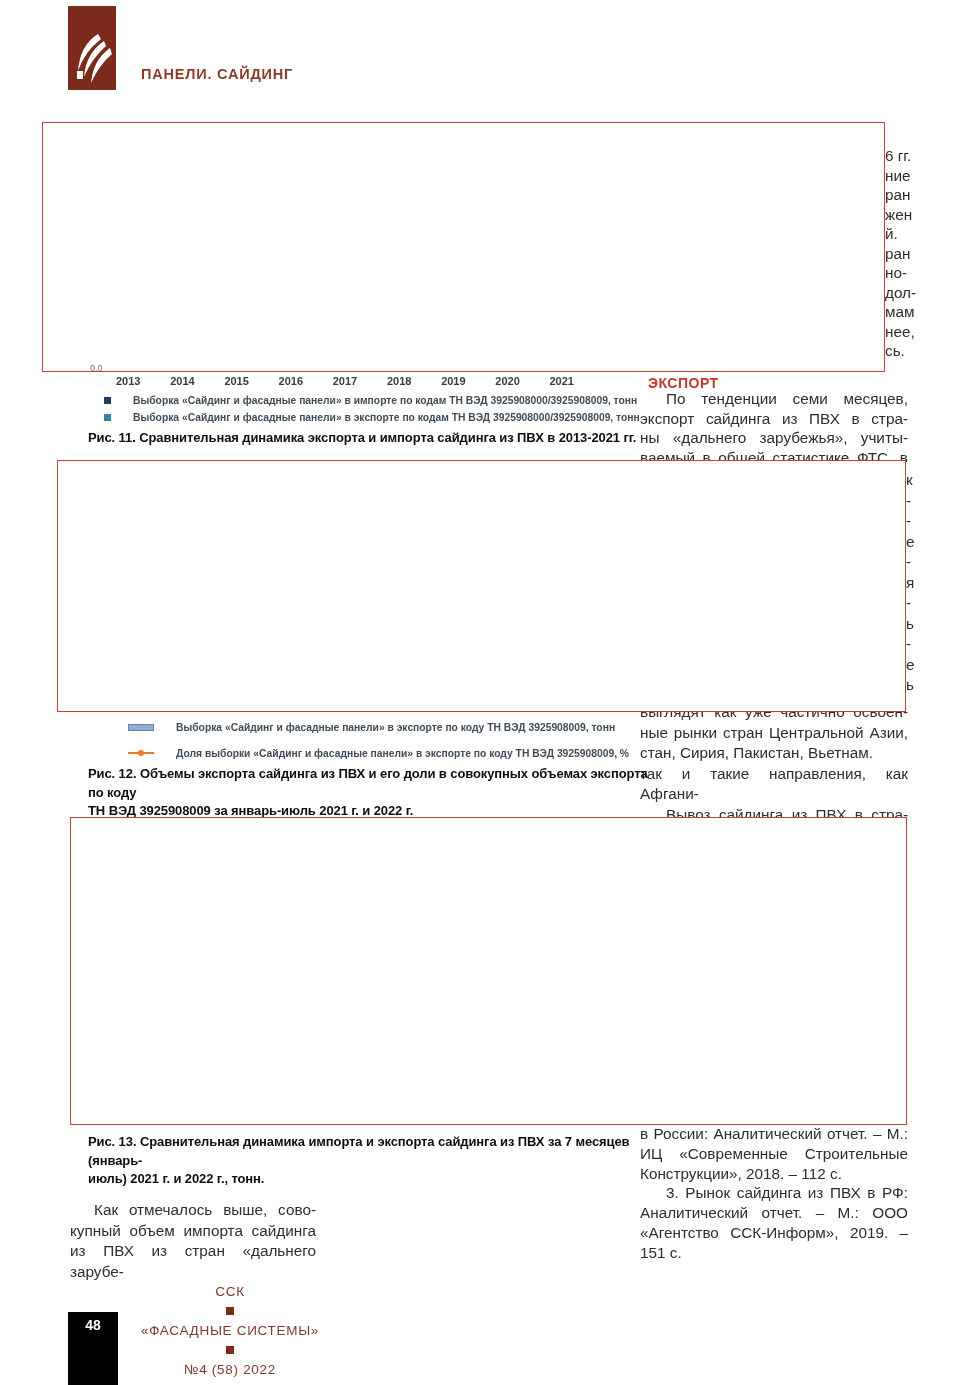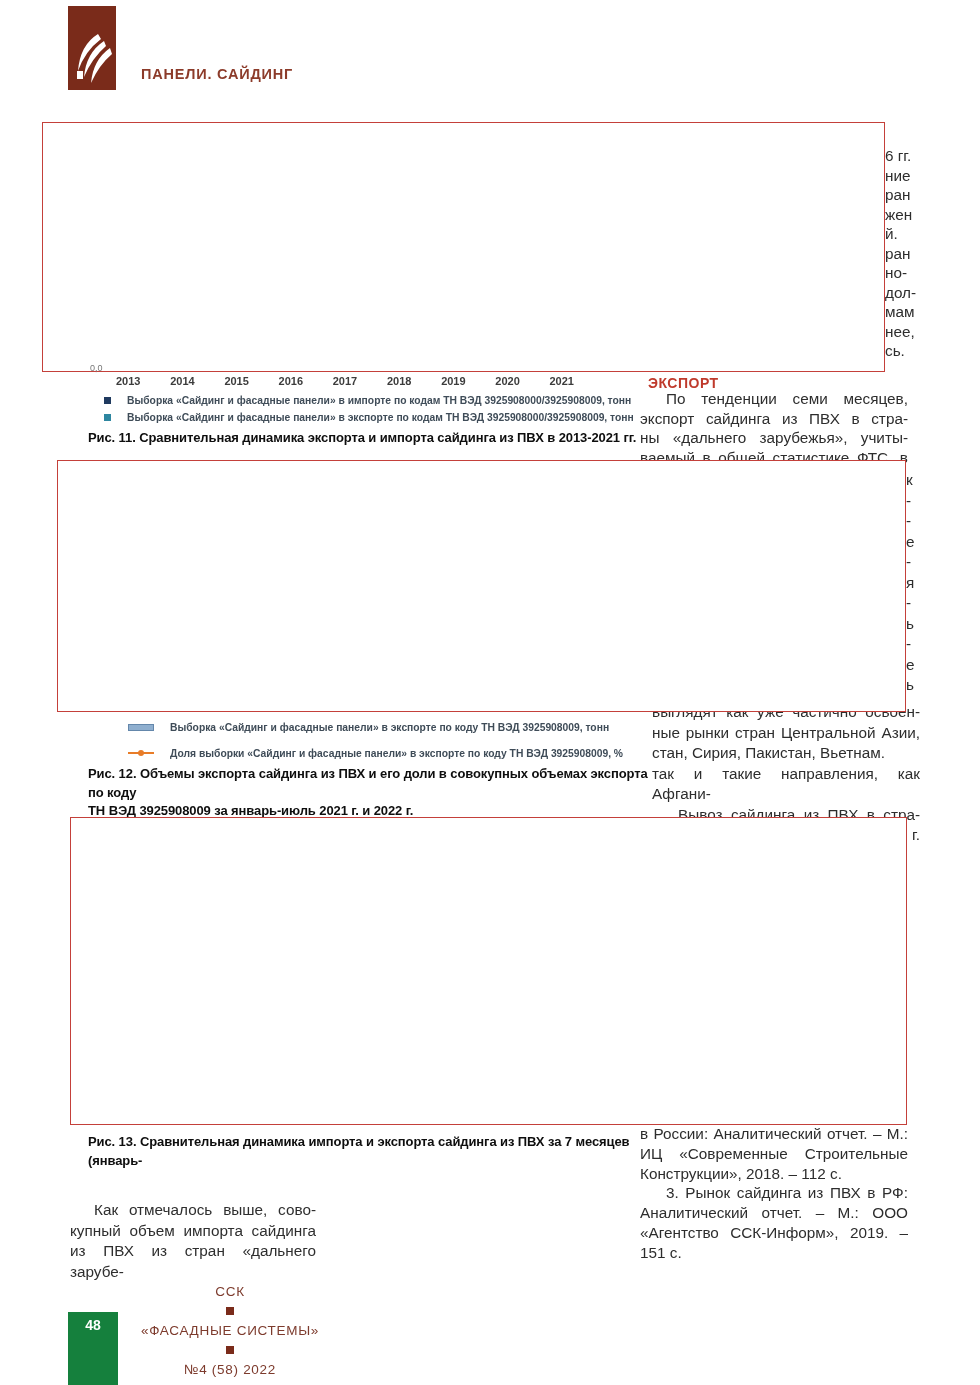--- a/index.html
+++ b/index.html
@@ -21,29 +21,29 @@
   
   .rc{width:268px;left:640px;font-size:15.3px;color:#2d2d2d;z-index:1;}
   .rc .ln{text-align:justify;}
   .rc .ln.fill{text-align-last:justify;}
   .rc .ln.ind{padding-left:26px;}
   .export-heading{left:648px;top:375px;font-size:14px;font-weight:700;letter-spacing:.5px;color:#bf3a2c;z-index:1;}
   .frag-stack{z-index:1;font-size:15.3px;color:#2d2d2d;}
   .frag1{left:885px;top:146px;width:30px;line-height:19.5px;}
   .frag2{left:906px;top:470px;width:14px;line-height:20.5px;}
   .exp-block{top:389px;line-height:19.5px;}
-  .mid-block{top:702px;line-height:20.5px;margin-left:12px;}
+  .mid-block{top:702px;line-height:20.5px;}
   .ref-block{top:1124px;line-height:19.8px;}
 
   
   .y-origin{left:90px;top:363px;font-size:9px;color:#777;z-index:3;}
   .ticks{left:116px;top:375px;width:458px;display:flex;justify-content:space-between;
          font-size:11px;font-weight:700;color:#3c3c3c;z-index:1;}
   .legend11{left:104px;top:392px;z-index:1;}
-  .legend-row{display:flex;align-items:center;gap:16px;height:17px;}
+  .legend-row{display:flex;align-items:center;gap:22px;height:17px;}
   .sq{width:7px;height:7px;flex:0 0 auto;}
   .sq-navy{background:#1f3a5f;}
   .sq-teal{background:#2e86a0;}
   .legend-label{font-size:10.3px;font-weight:700;color:#3f4c58;white-space:nowrap;}
 
   .caption{left:88px;font-weight:700;font-size:13px;line-height:18.5px;color:#0e0e0e;width:560px;letter-spacing:-.1px;z-index:1;}
   .caption11{top:429px;}
   .caption12{top:765px;}
   .caption13{top:1133px;}
 
@@ -57,21 +57,21 @@
 
   
   .bl{top:1200px;font-size:15.3px;line-height:20.5px;z-index:1;}
   .bl .ln{text-align:justify;}
   .bl .ln.fill{text-align-last:justify;}
   .bl .ln.ind{padding-left:24px;}
   .bl-col1{left:70px;width:246px;}
   .bl-col2{left:335px;width:242px;}
 
   
-  .footer-block{left:68px;top:1312px;width:50px;height:73px;background:#15803d;z-index:1;}
+  .footer-block{left:68px;top:1312px;width:50px;height:73px;background:#000000;z-index:1;}
   .footer-pagenum{width:50px;text-align:center;padding-top:5px;color:#fff;font-weight:700;font-size:14px;}
   .footer-line{left:141px;top:1284px;display:flex;align-items:center;gap:8px;
                color:#7d3b2d;font-size:13.5px;letter-spacing:.7px;z-index:1;flex-direction:column;}
   .footer-sq{width:8px;height:8px;background:#7a2b1a;flex:0 0 auto;}
 </style>
 </head>
 <body>
 
 <div class="page">
 
@@ -178,20 +178,21 @@
       <span class="legend-label">Доля выборки  «Сайдинг  и  фасадные панели» в экспорте по коду ТН ВЭД  3925908009, %</span>
     </div>
   </div>
   <div class="abs caption caption12">
     <div>Рис. 12. Объемы экспорта сайдинга из ПВХ и его доли в совокупных объемах экспорта по коду</div>
     <div>ТН ВЭД 3925908009 за январь-июль 2021 г. и 2022 г.</div>
   </div>
 
   <div class="abs caption caption13">
     <div>Рис. 13. Сравнительная динамика импорта и экспорта сайдинга из ПВХ за 7 месяцев (январь-</div>
+    <div>июль) 2021 г. и 2022 г., тонн.</div>
   </div>
 
   <div class="abs bl bl-col1">
     <div class="ln fill ind">Как отмечалось выше, сово-</div>
     <div class="ln fill">купный объем импорта сайдинга</div>
     <div class="ln fill">из ПВХ из стран «дальнего зарубе-</div>
   </div>
 
   <div class="abs footer-block">
     <div class="footer-pagenum">48</div>

